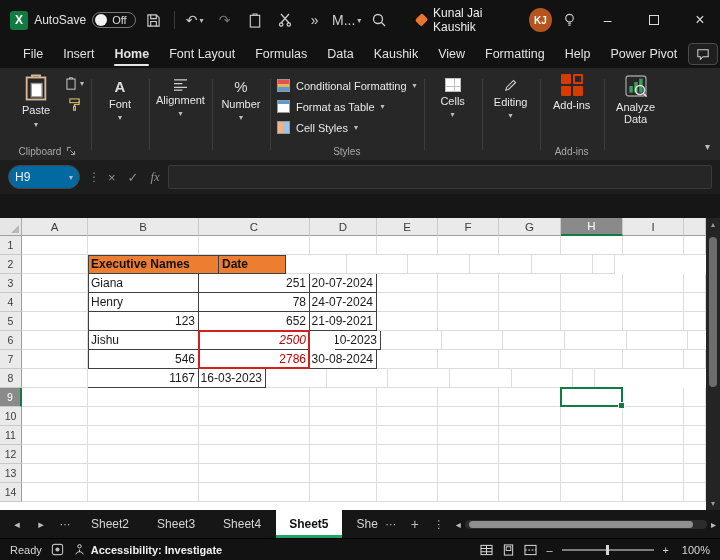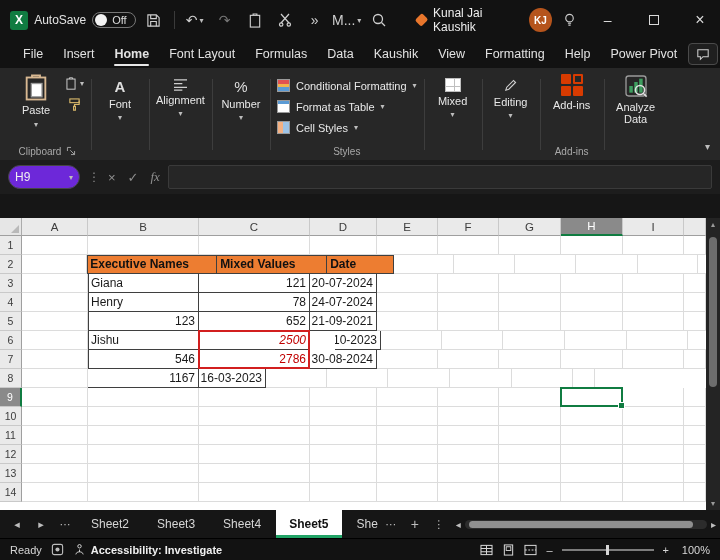--- a/index.html
+++ b/index.html
@@ -48,21 +48,21 @@
   .cells-icon{width:16px;height:14px;border:1px solid #bfbfbf;background:
       linear-gradient(#bfbfbf,#bfbfbf) 0 7px/16px 1px no-repeat,
       linear-gradient(#bfbfbf,#bfbfbf) 8px 0/1px 14px no-repeat,#fff}
   .addins-icon{width:22px;height:22px;display:grid;grid-template-columns:10px 10px;grid-template-rows:10px 10px;gap:2px}
   .addins-icon i{background:#d83b01;border-radius:1px}
   .addins-icon i.hollow{background:transparent;border:2px solid #d83b01}
   .ribbon-collapse{position:absolute;right:10px;bottom:8px;color:#bdbdbd;font-size:10px}
 
   
   .fbar{height:34px;background:#1d1d1d;display:flex;align-items:center;padding:4px 8px;gap:8px}
-  .namebox{width:72px;height:24px;background:#6d28d9;border:1px solid #464646;border-radius:12px;display:flex;align-items:center;padding:0 6px;font-size:12px;color:#f0f0f0}
+  .namebox{width:72px;height:24px;background:#0369a1;border:1px solid #464646;border-radius:12px;display:flex;align-items:center;padding:0 6px;font-size:12px;color:#f0f0f0}
   .namebox .nb-val{flex:1}
   .vdots{color:#8a8a8a;font-size:12px}
   .fbtns{display:flex;gap:12px;color:#8f8f8f;font-size:13px;align-items:center}
   .fx{font-style:italic;font-family:"Liberation Serif",serif}
   .finput{flex:1;height:24px;background:#262626;border:1px solid #3a3a3a;border-radius:2px}
   .fgap{height:24px;background:#161616}
 
   
   .sheet{position:relative;height:292px;background:#fff;color:#1a1a1a;font-size:12px;overflow:hidden}
   .g-hrow{display:flex;height:18px}
@@ -290,21 +290,21 @@
       </div>
     </div>
     <div class="rg-label">
         <span>Styles</span>
       </div>
   </div>
 
   <div class="rgroup sep">
     <div class="smallgrp">
       <span class="cells-icon"></span>
-      <span>Mixed</span>
+      <span>Cells</span>
       <span class="chev">▾</span>
     </div>
   </div>
 
   <div class="rgroup sep">
     <div class="smallgrp">
       <svg width="15" height="15" viewBox="0 0 16 16">
           <path d="M3 13l1-3.2L11.2 2.6l2.2 2.2L6.2 12 3 13z" fill="none" stroke="#cfcfcf" stroke-width="1.2"></path>
         </svg>
       <span>Editing</span>
@@ -388,34 +388,33 @@
       <div class="g-c" style="width: 61px;"></div>
       <div class="g-c" style="width: 62px;"></div>
       <div class="g-c" style="width: 62px;"></div>
       <div class="g-c" style="width: 61px;"></div>
       <div class="g-c" style="width: 22px;"></div>
     </div>
     <div class="g-row">
       <div class="g-rh">2</div>
       <div class="g-c" style="width: 66px;"></div>
       <div class="g-c tbl hdr bt bl" style="width: 131px;">Executive Names</div>
-      <div class="g-c tbl hdr bt" style="width: 111px;">Mixed Values</div>
       <div class="g-c tbl hdr bt" style="width: 67px;">Date</div>
       <div class="g-c" style="width: 61px;"></div>
       <div class="g-c" style="width: 61px;"></div>
       <div class="g-c" style="width: 62px;"></div>
       <div class="g-c" style="width: 62px;"></div>
       <div class="g-c" style="width: 61px;"></div>
       <div class="g-c" style="width: 22px;"></div>
     </div>
     <div class="g-row">
       <div class="g-rh">3</div>
       <div class="g-c" style="width: 66px;"></div>
       <div class="g-c tbl bl" style="width: 111px;">Giana</div>
-      <div class="g-c tbl num" style="width: 111px;">121</div>
+      <div class="g-c tbl num" style="width: 111px;">251</div>
       <div class="g-c tbl num" style="width: 67px;">20-07-2024</div>
       <div class="g-c" style="width: 61px;"></div>
       <div class="g-c" style="width: 61px;"></div>
       <div class="g-c" style="width: 62px;"></div>
       <div class="g-c" style="width: 62px;"></div>
       <div class="g-c" style="width: 61px;"></div>
       <div class="g-c" style="width: 22px;"></div>
     </div>
     <div class="g-row">
       <div class="g-rh">4</div>

